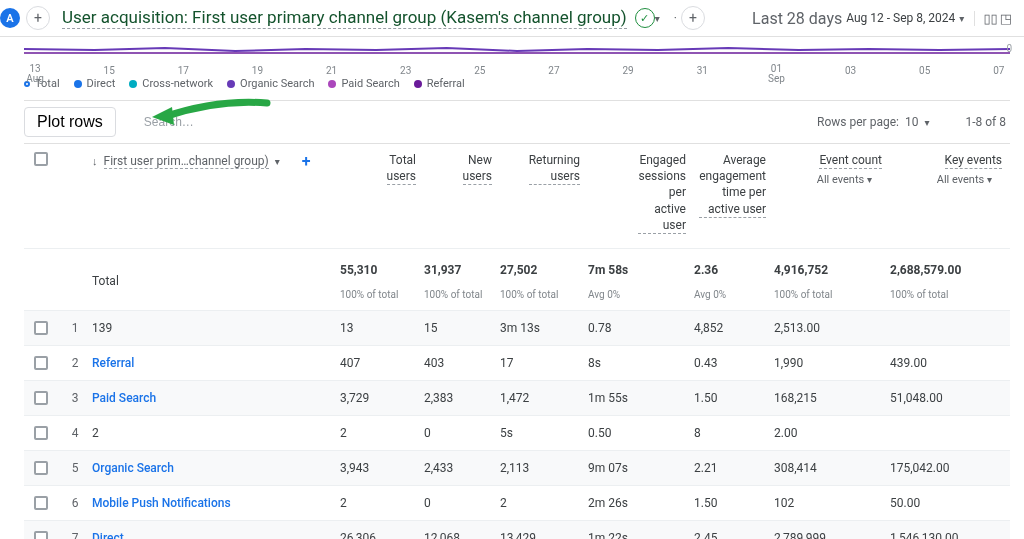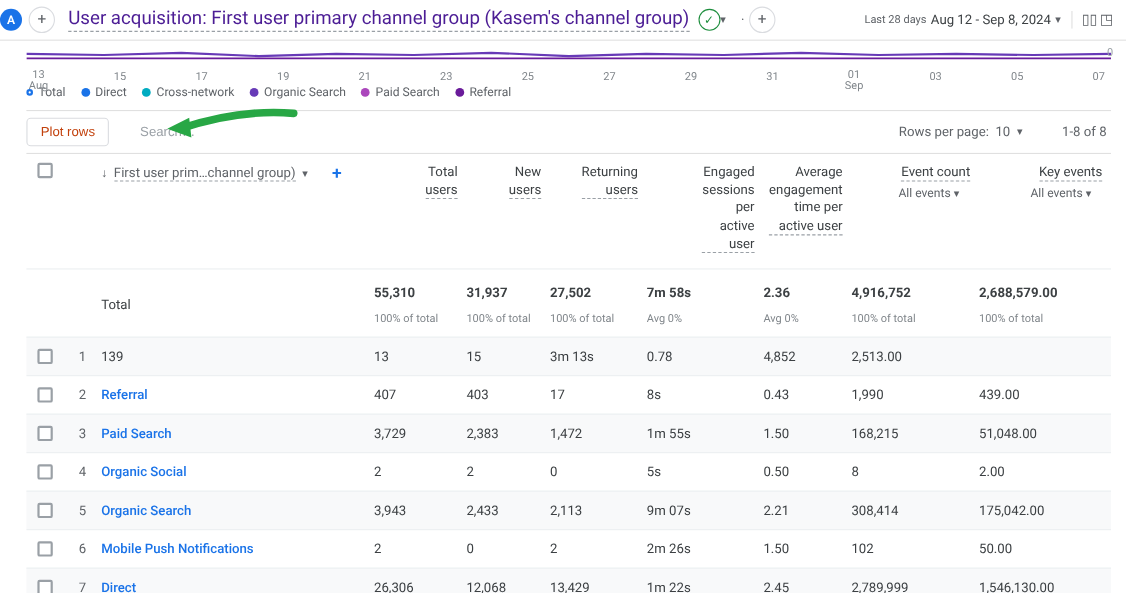--- a/index.html
+++ b/index.html
@@ -24,32 +24,32 @@
     font-weight: 600; font-size: 11px; margin-right: 6px;
   }
   .round-btn {
     width: 24px; height: 24px; border-radius: 50%;
     border: 1px solid #dadce0; background: #fff;
     display: flex; align-items: center; justify-content: center;
     color: #5f6368; font-size: 14px; cursor: pointer;
   }
   .title-wrap { display: flex; align-items: center; margin-left: 12px; }
   .report-title {
-    font-size: 17px; color: #4c1d95;
+    font-size: 17px; color: #14532d;
     border-bottom: 1px dashed #9aa0a6; padding-bottom: 1px;
   }
   .check-badge {
     width: 20px; height: 20px; border-radius: 50%;
     border: 1px solid #1e8e3e; color: #1e8e3e;
     display: flex; align-items: center; justify-content: center;
     font-size: 11px; margin-left: 8px;
   }
   .dash { margin: 0 4px; color: #5f6368; font-size: 12px; }
   .spacer { flex: 1; }
-  .date-label { font-size: 10px; color: #5f6368; margin-right: 4px; }
+  .date-label { font-size: 16px; color: #5f6368; margin-right: 4px; }
   .date-range { font-size: 12px; color: #3c4043; margin-right: 4px; }
   .chev { color: #5f6368; font-size: 10px; margin-right: 10px; }
   .toolbar-icons {
     display: flex; gap: 2px; padding-left: 8px;
     border-left: 1px solid #e0e0e0; color: #5f6368; font-size: 13px;
   }
   .toolbar-icons span { cursor: pointer; }
 
   
   .body { padding: 4px 14px 0 24px; position: relative; }
@@ -82,22 +82,22 @@
 
   
   .table-toolbar {
     display: flex; align-items: center;
     border-top: 1px solid #e0e0e0;
     padding: 6px 4px 6px 0;
     position: relative;
   }
   .plot-rows {
     border: 1px solid #dadce0; border-radius: 4px;
-    padding: 5px 12px; color: #c2410c; background: #fff;
-    font-size: 12px; margin-right: 28px;
+    padding: 5px 12px; color: #000000; background: #fff;
+    font-size: 16px; margin-right: 28px;
   }
   .search-input {
     border: none; outline: none;
     font-size: 12px; color: #5f6368;
     width: 180px; padding: 4px 0;
     border-bottom: 1px dashed transparent;
   }
   .search-input::placeholder { color: #9aa0a6; }
   .rows-per-page { display: flex; align-items: center; gap: 6px; color: #5f6368; font-size: 12px; }
   .arrow-annotation {
@@ -328,21 +328,20 @@
         <div class="val">1m 55s</div>
         <div class="val">1.50</div>
         <div class="val">168,215</div>
         <div class="val">51,048.00</div>
       </div>
       <div class="row">
         <div style="display:flex;justify-content:center;">
           <span class="cb"></span>
         </div>
         <div class="idx">4</div>
-        <div class="name">Organic Social</div>
         <div class="val">2</div>
         <div class="val">2</div>
         <div class="val">0</div>
         <div class="val">5s</div>
         <div class="val">0.50</div>
         <div class="val">8</div>
         <div class="val">2.00</div>
       </div>
       <div class="row alt">
         <div style="display:flex;justify-content:center;">

